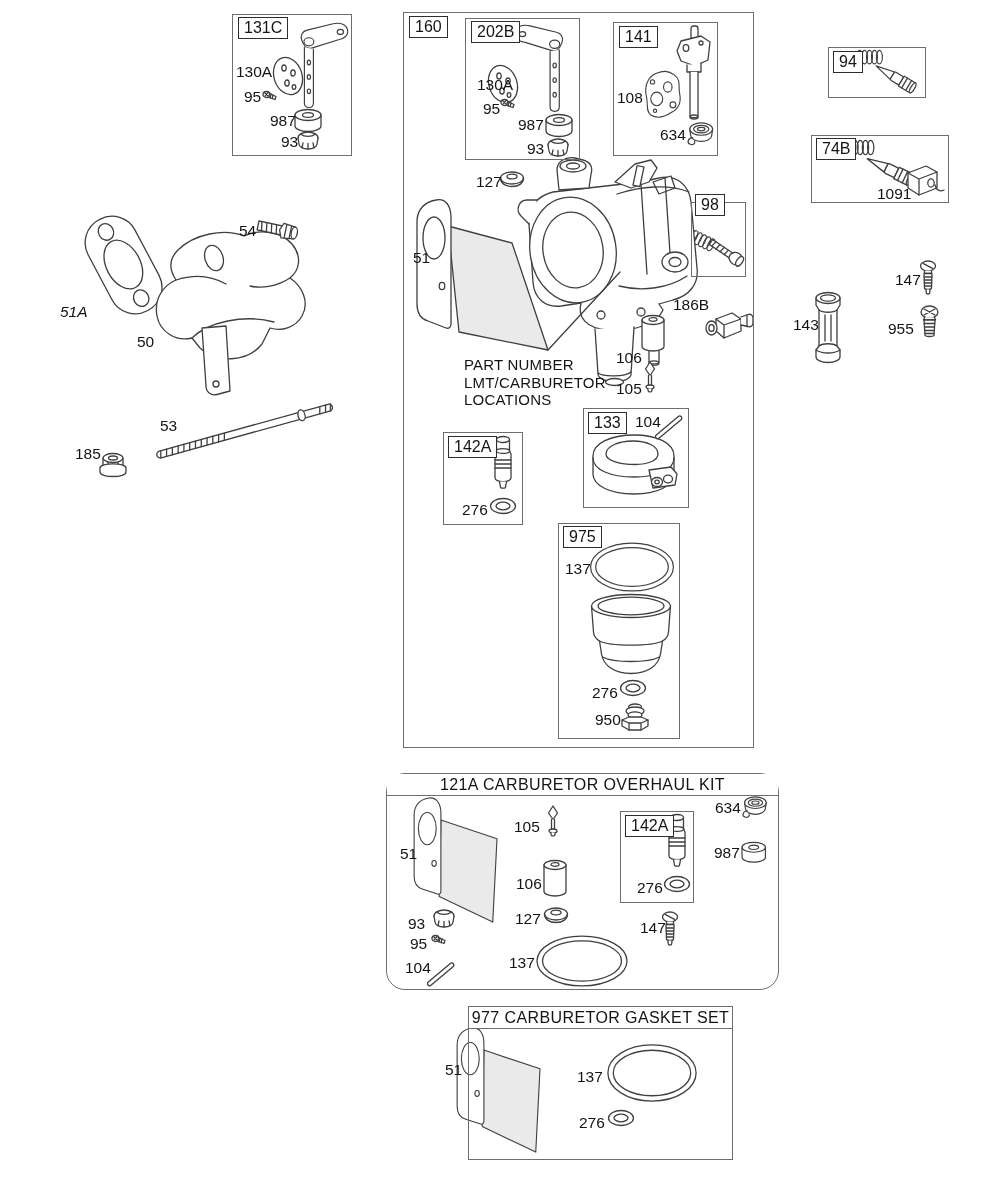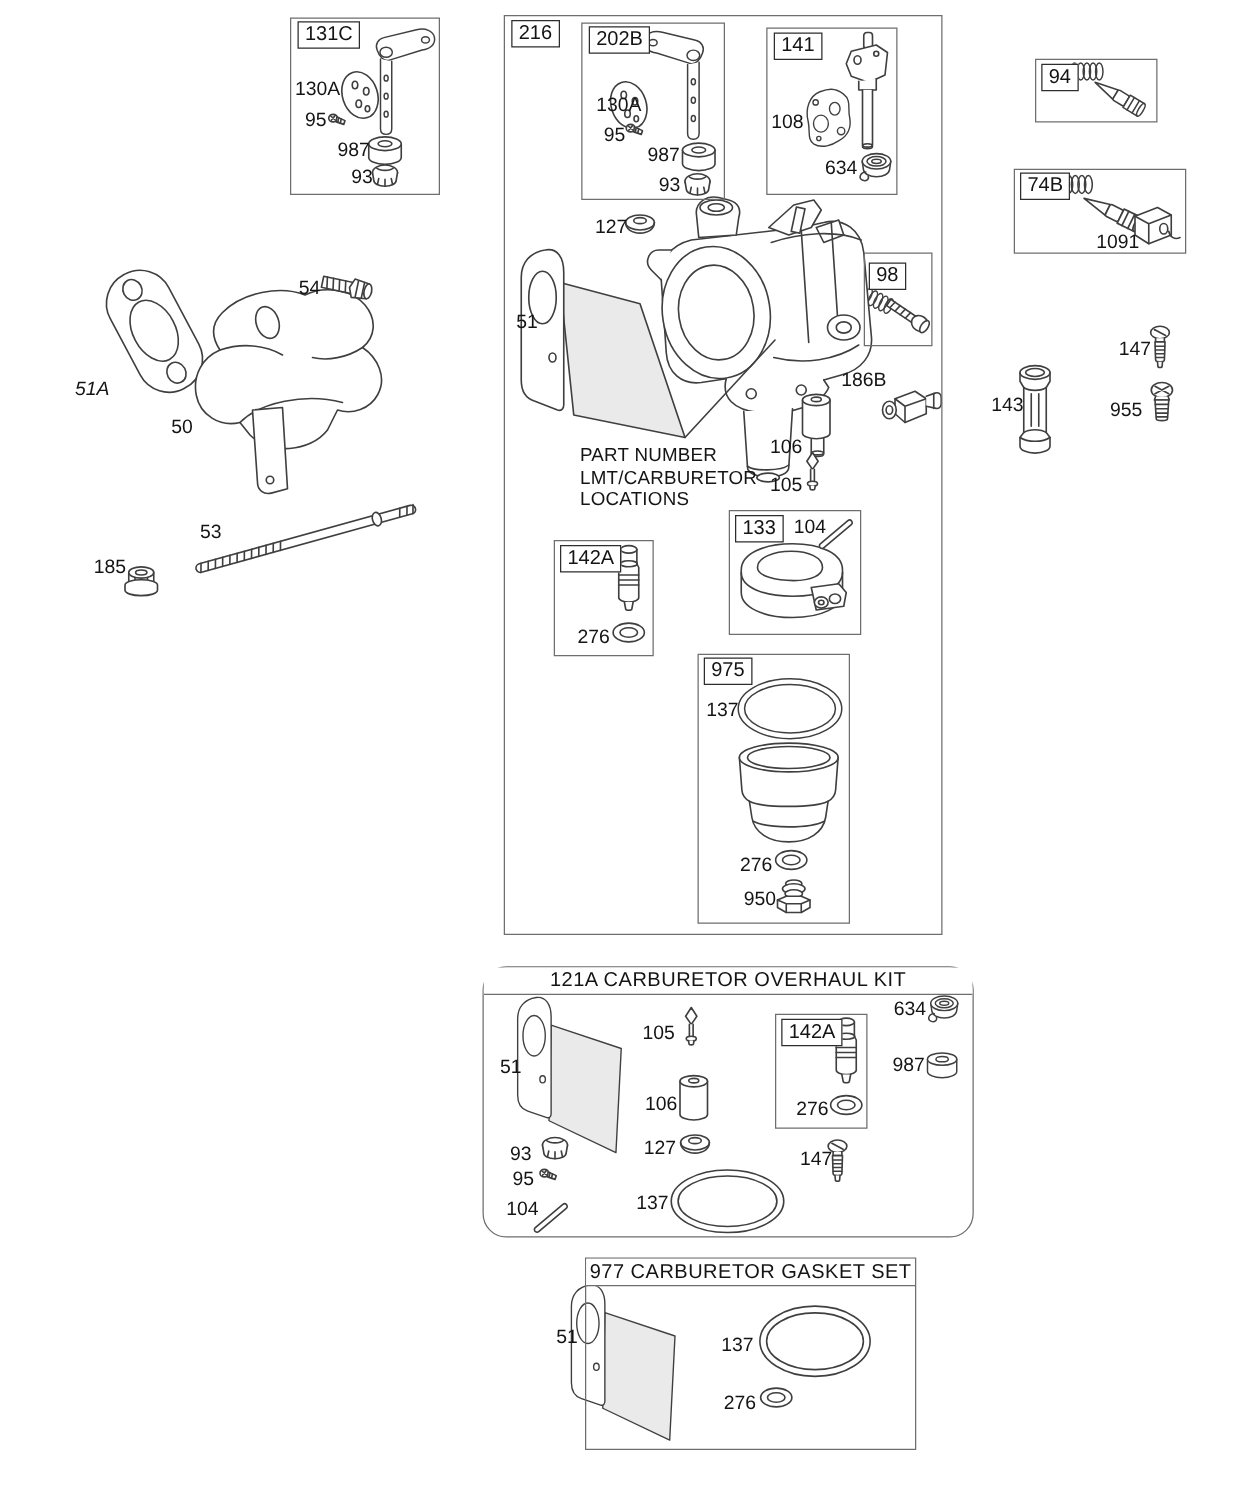--- a/index.html
+++ b/index.html
@@ -424,26 +424,26 @@
 <div class="gbox" style="left:558px;top:523px;width:122px;height:216px;"></div>
 <div class="gbox" style="left:386px;top:773px;width:393px;height:217px;border-radius:19px;">
   <div class="titlebar">121A CARBURETOR OVERHAUL KIT</div>
 </div>
 <div class="gbox" style="left:620px;top:811px;width:74px;height:92px;"></div>
 <div class="gbox" style="left:438px;top:1006px;width:265px;height:154px;margin-left:30px;">
   <div class="titlebar">977 CARBURETOR GASKET SET</div>
 </div>
 
 <div class="chip" style="left:238px;top:17px;">131C</div>
-<div class="chip" style="left:409px;top:16px;">216</div>
+<div class="chip" style="left:409px;top:16px;">160</div>
 <div class="chip" style="left:471px;top:21px;">202B</div>
 <div class="chip" style="left:619px;top:26px;">141</div>
 <div class="chip" style="left:833px;top:51px;">94</div>
 <div class="chip" style="left:816px;top:138px;">74B</div>
-<div class="chip" style="left:695px;top:210px;">98</div>
+<div class="chip" style="left:695px;top:194px;">98</div>
 <div class="chip" style="left:448px;top:436px;">142A</div>
 <div class="chip" style="left:588px;top:412px;">133</div>
 <div class="chip" style="left:563px;top:526px;">975</div>
 <div class="chip" style="left:625px;top:815px;">142A</div>
 
 <div class="lbl" style="left:236px;top:64px;">130A</div>
 <div class="lbl" style="left:244px;top:89px;">95</div>
 <div class="lbl" style="left:270px;top:113px;">987</div>
 <div class="lbl" style="left:281px;top:134px;">93</div>
 

